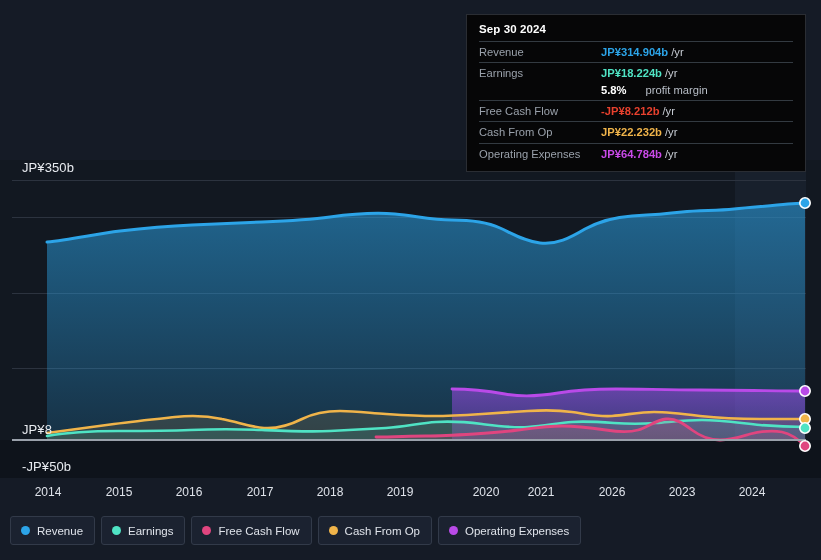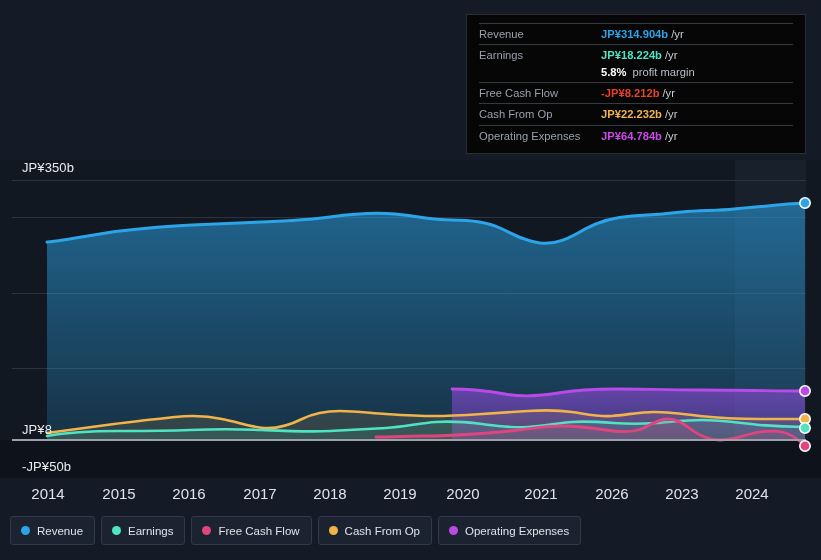--- a/index.html
+++ b/index.html
@@ -13,21 +13,21 @@
 
   
   #chart-svg { position: absolute; left: 0; top: 0; width: 821px; height: 478px; display: block; }
 
   
   .ylabel {
     position: absolute; color: #e8ebf0; font-size: 13px;
     letter-spacing: .1px; white-space: nowrap;
   }
   .xlabel {
-    position: absolute; color: #dfe3ea; font-size: 15px;
+    position: absolute; color: #dfe3ea; font-size: 12px;
     text-align: center; white-space: nowrap; transform: translateX(-50%);
   }
 
   
   #tooltip {
     position: absolute; left: 466px; top: 14px; width: 340px;
     background: #060607; border: 1px solid #2a2d33;
     padding: 8px 12px 7px 12px; z-index: 20;
   }
   #tooltip .tt-date {
@@ -37,21 +37,21 @@
   .tt-row {
     display: flex; align-items: baseline;
     border-top: 1px solid #333a41;
     padding: 3px 0 2px 0; font-size: 11.2px; line-height: 1.35;
   }
   .tt-row.noline { border-top: none; padding-top: 0; }
   .tt-label { color: #9aa1ab; width: 122px; flex: none; }
   .tt-value { font-weight: bold; }
   .tt-unit { color: #c9ced6; font-weight: normal; margin-left: 3px; }
   .tt-margin-num { color: #ffffff; font-weight: bold; }
-  .tt-margin-txt { color: #b9bfc8; margin-left: 6px; }
+  .tt-margin-txt { color: #b9bfc8; margin-left: 19px; }
 
   
   #legend {
     position: absolute; left: 10px; top: 516px;
     display: flex; gap: 6px; align-items: center;
   }
   .legend-item {
     display: flex; align-items: center; gap: 7px;
     background: #1b2230; border: 1px solid #323a49;
     border-radius: 3px; padding: 6px 11px 6px 10px;
@@ -171,27 +171,28 @@
   <div class="ylabel" style="left:22px; top:160px;">JP¥350b</div>
   <div class="ylabel" style="left:22px; top:422px;">JP¥8</div>
   <div class="ylabel" style="left:22px; top:459px;">-JP¥50b</div>
 
   <div class="xlabel" style="left:48px;  top:485px;">2014</div>
   <div class="xlabel" style="left:119px; top:485px;">2015</div>
   <div class="xlabel" style="left:189px; top:485px;">2016</div>
   <div class="xlabel" style="left:260px; top:485px;">2017</div>
   <div class="xlabel" style="left:330px; top:485px;text-align:right;">2018</div>
   <div class="xlabel" style="left:400px; top:485px;">2019</div>
-  <div class="xlabel" style="left:463px; top:485px;">2020</div>
+  <div class="xlabel" style="left:486px; top:485px;">2020</div>
   <div class="xlabel" style="left:541px; top:485px;">2021</div>
   <div class="xlabel" style="left:612px; top:485px;">2026</div>
   <div class="xlabel" style="left:682px; top:485px;">2023</div>
   <div class="xlabel" style="left:752px; top:485px;">2024</div>
 
   <div id="tooltip">
+    <div class="tt-date">Sep 30 2024</div>
 
     <div class="tt-row">
       <span class="tt-label">Revenue</span>
       <span class="tt-value" style="color:#2ca4e8">JP¥314.904b</span>
       <span class="tt-unit">/yr</span>
     </div>
 
     <div class="tt-row">
       <span class="tt-label">Earnings</span>
       <span class="tt-value" style="color:#4fe3c4">JP¥18.224b</span>

